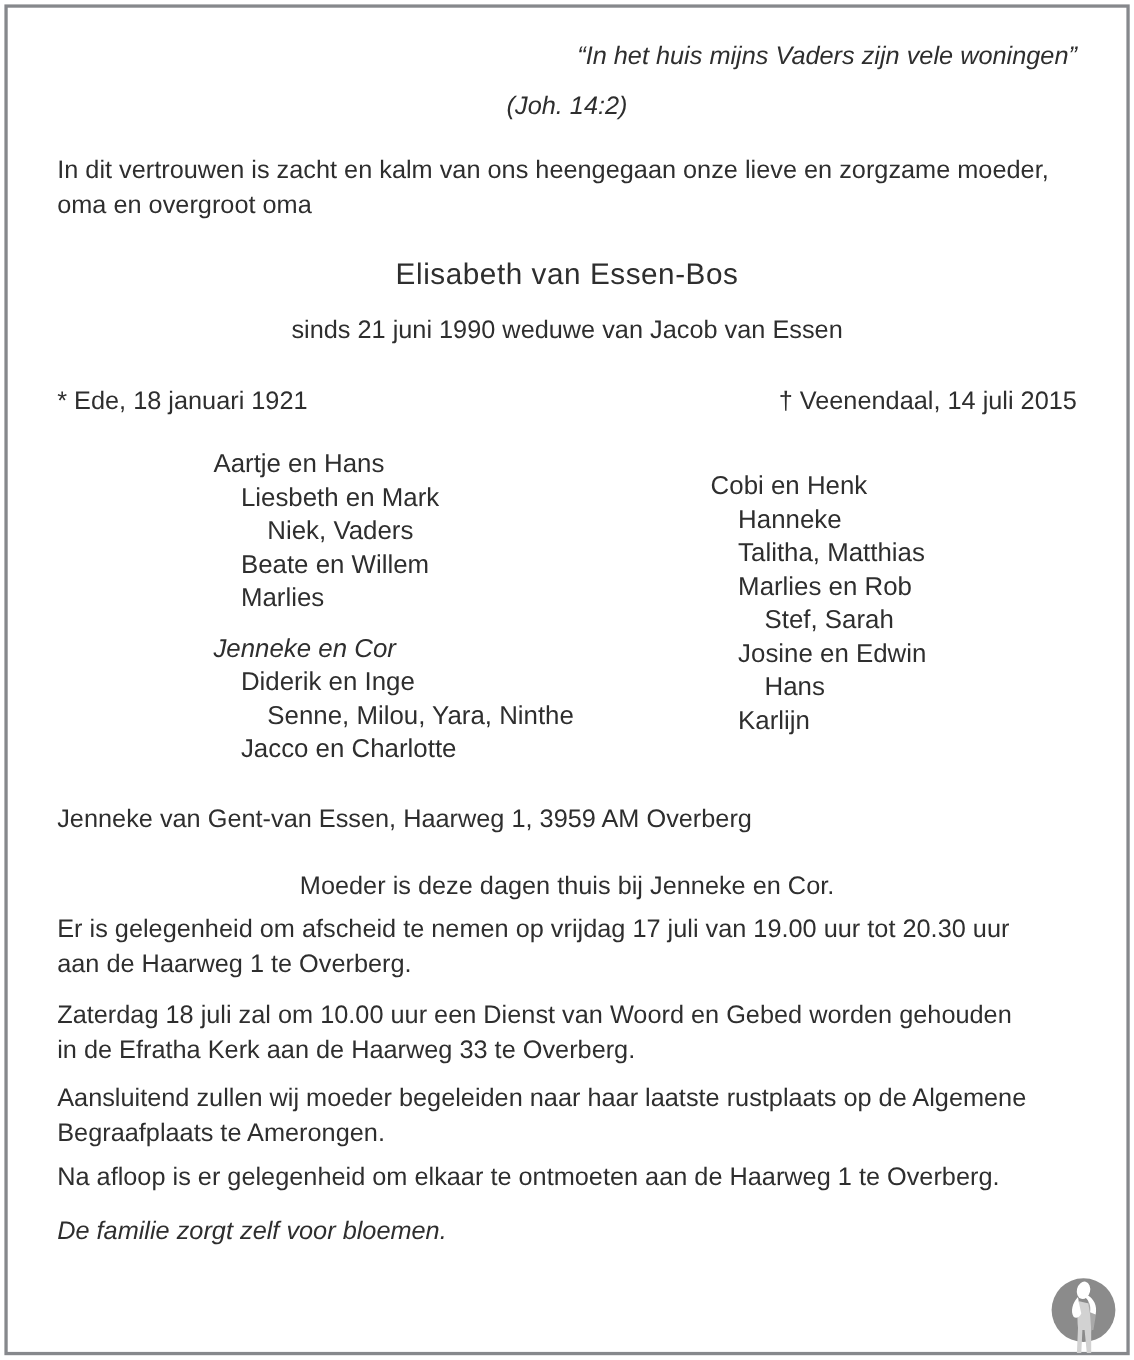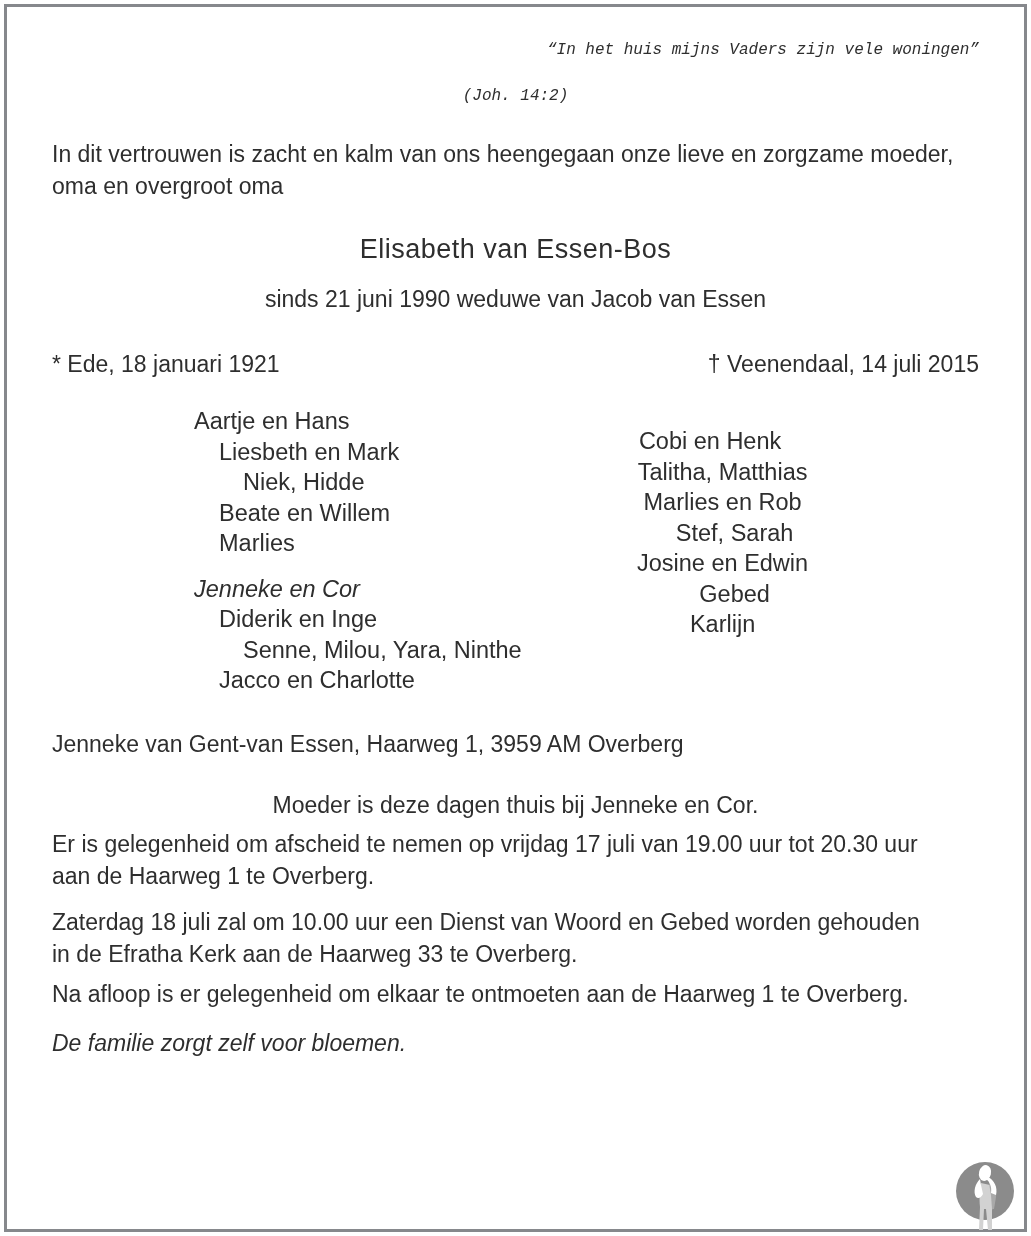--- a/index.html
+++ b/index.html
@@ -21,24 +21,23 @@
     border: 3px solid #86888c;
     box-sizing: border-box;
     padding: 0 45px;
     background: #ffffff;
   }
   .prewrap { white-space: pre-line; }
 
   .quote {
     text-align: right;
     font-style: italic;
-    font-size: 16px;
+    font-size: 23px;
     line-height: 27px;
     margin-top: 30px;
-    font-family: Liberation Mono, monospace;
   }
   .quote-ref {
     margin-top: 19px;
     text-align: center;
   }
   .intro {
     margin-top: 28px;
     font-size: 23px;
     line-height: 32px;
   }
@@ -67,23 +66,22 @@
     margin-top: 28px;
     display: flex;
     font-size: 23.5px;
     line-height: 30.5px;
   }
   .fam-left {
     margin-left: 142px;
     width: 380px;
   }
   .fam-right {
-    margin-left: 38px;
+    margin-left: 72px;
     padding-top: 20px;
-    text-align: center;
   }
   .ind0 { padding-left: 0; }
   .ind1 { padding-left: 25px; }
   .ind2 { padding-left: 49px; }
   .group2 { margin-top: 15px; font-style: italic; }
 
   .corr {
     margin-top: 32px;
     font-size: 23px;
     line-height: 33px;
@@ -134,49 +132,52 @@
 
   <div class="dates">
     <span>* Ede, 18 januari 1921</span>
     <span>† Veenendaal, 14 juli 2015</span>
   </div>
 
   <div class="family">
     <div class="fam-left">
       <div class="ind0">Aartje en Hans</div>
       <div class="ind1">Liesbeth en Mark</div>
-      <div class="ind2">Niek, Hidde</div>
+      <div class="ind2">Niek, Vaders</div>
       <div class="ind1">Beate en Willem</div>
       <div class="ind1">Marlies</div>
       <div class="ind0 group2">Jenneke en Cor</div>
       <div class="ind1">Diderik en Inge</div>
       <div class="ind2">Senne, Milou, Yara, Ninthe</div>
       <div class="ind1">Jacco en Charlotte</div>
     </div>
     <div class="fam-right">
       <div class="ind0">Cobi en Henk</div>
+      <div class="ind1">Hanneke</div>
       <div class="ind1">Talitha, Matthias</div>
       <div class="ind1">Marlies en Rob</div>
       <div class="ind2">Stef, Sarah</div>
       <div class="ind1">Josine en Edwin</div>
-      <div class="ind2">Gebed</div>
+      <div class="ind2">Hans</div>
       <div class="ind1">Karlijn</div>
     </div>
   </div>
 
   <div class="corr">
     <div>Jenneke van Gent-van Essen, Haarweg 1, 3959 AM Overberg</div>
   </div>
 
   <div class="home">Moeder is deze dagen thuis bij Jenneke en Cor.</div>
 
   <p class="para prewrap p1">Er is gelegenheid om afscheid te nemen op vrijdag 17 juli van 19.00 uur tot 20.30 uur
 aan de Haarweg 1 te Overberg.</p>
   <p class="para prewrap p2">Zaterdag 18 juli zal om 10.00 uur een Dienst van Woord en Gebed worden gehouden
 in de Efratha Kerk aan de Haarweg 33 te Overberg.</p>
+  <p class="para prewrap p3">Aansluitend zullen wij moeder begeleiden naar haar laatste rustplaats op de Algemene
+Begraafplaats te Amerongen.</p>
   <p class="para prewrap p4">Na afloop is er gelegenheid om elkaar te ontmoeten aan de Haarweg 1 te Overberg.</p>
 
   <p class="flowers">De familie zorgt zelf voor bloemen.</p>
 
 </div>
 
 <div class="logo">
   <svg width="66" height="74" viewBox="0 0 66 74" xmlns="http://www.w3.org/2000/svg">
     <circle cx="33" cy="32" r="29" fill="#8b8b8b"></circle>
 

